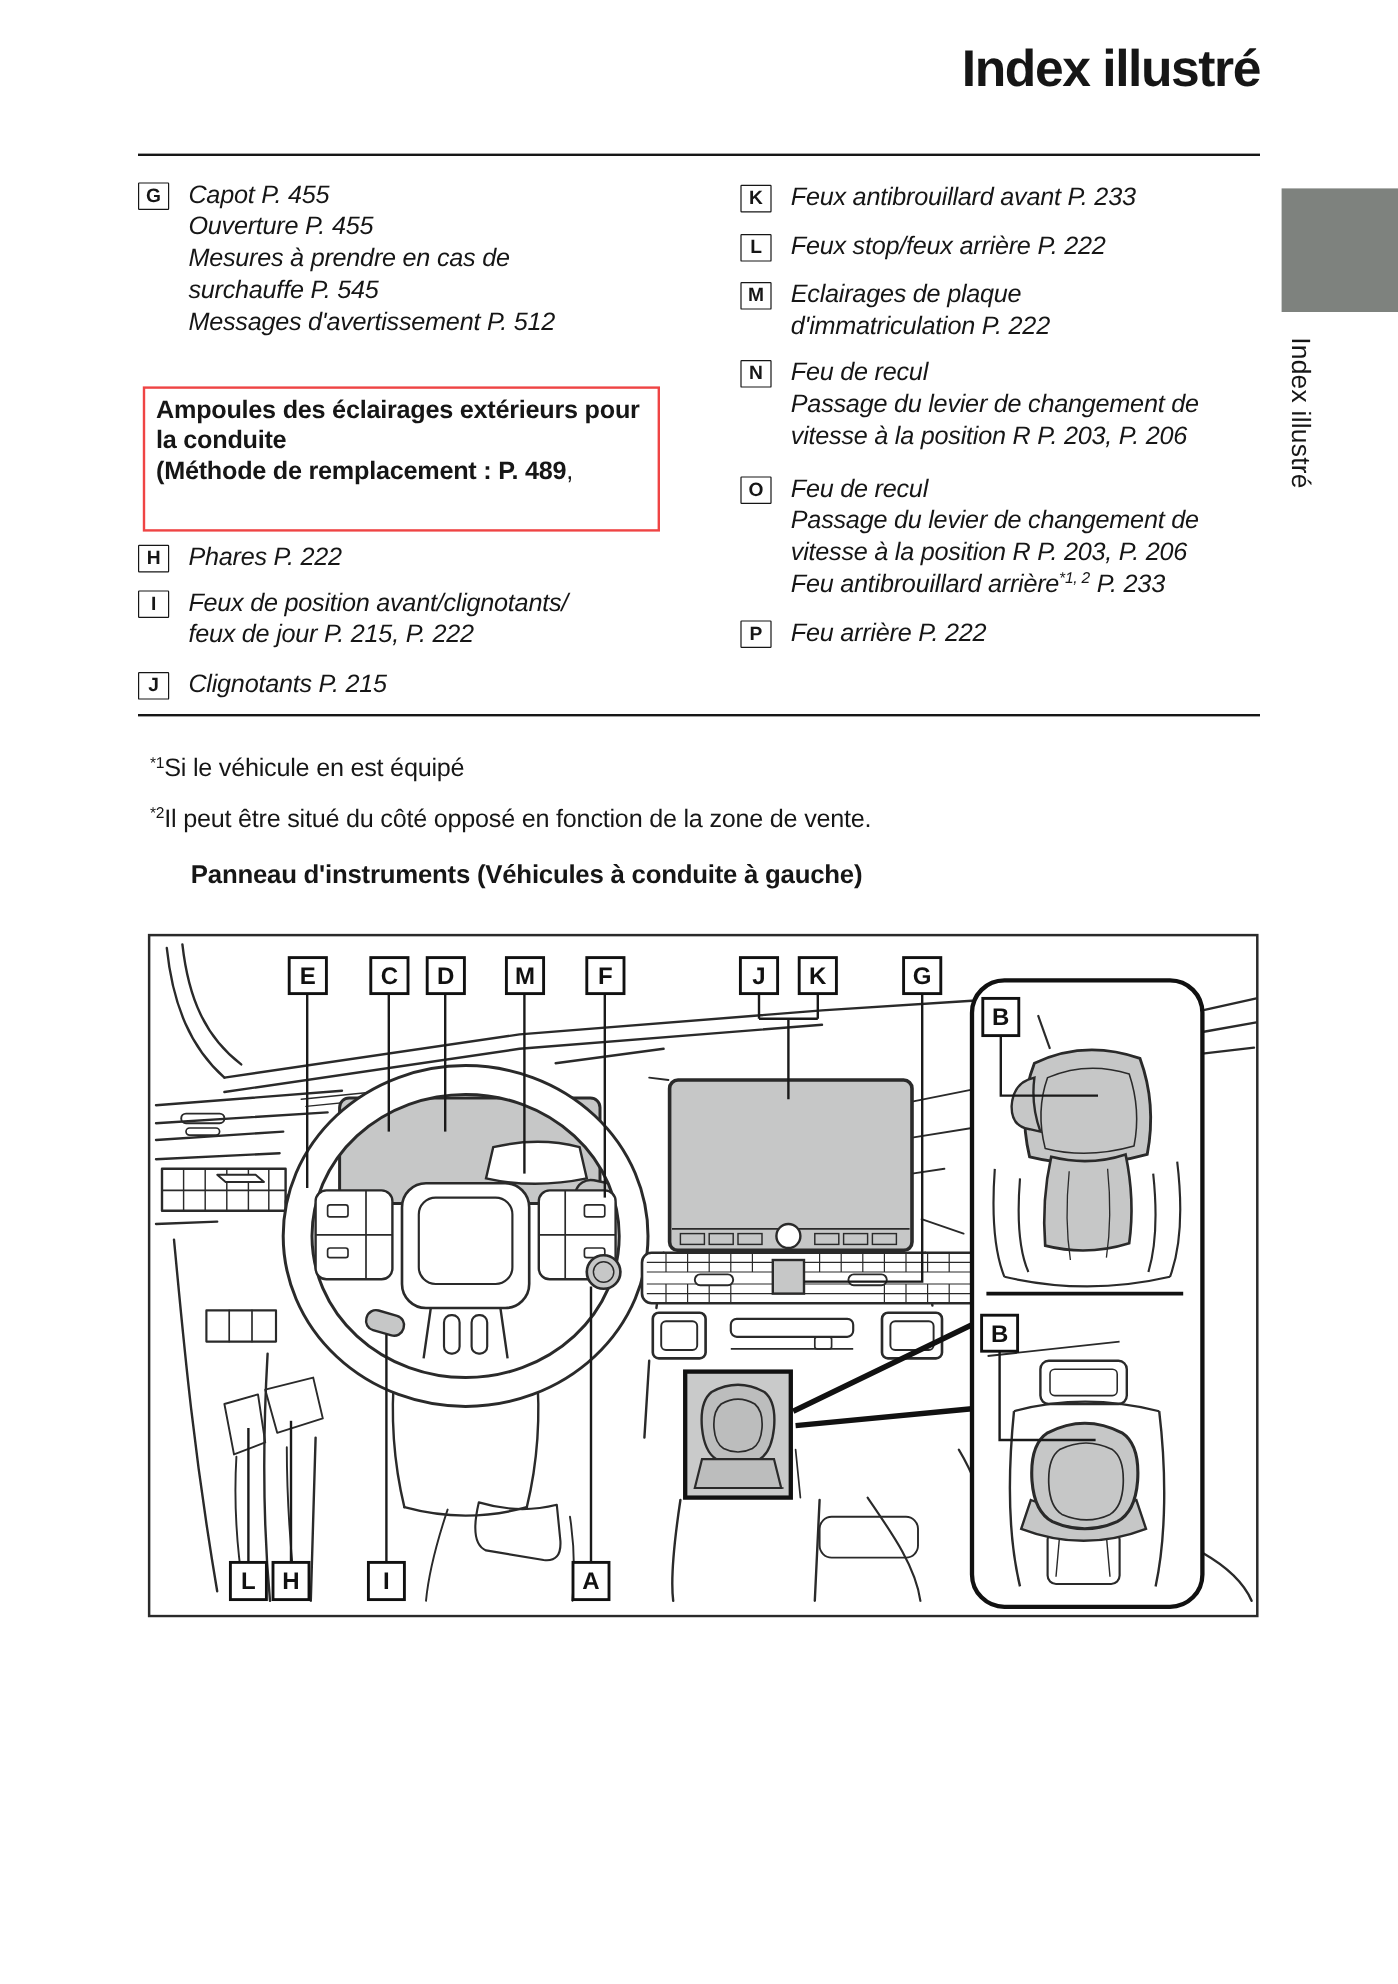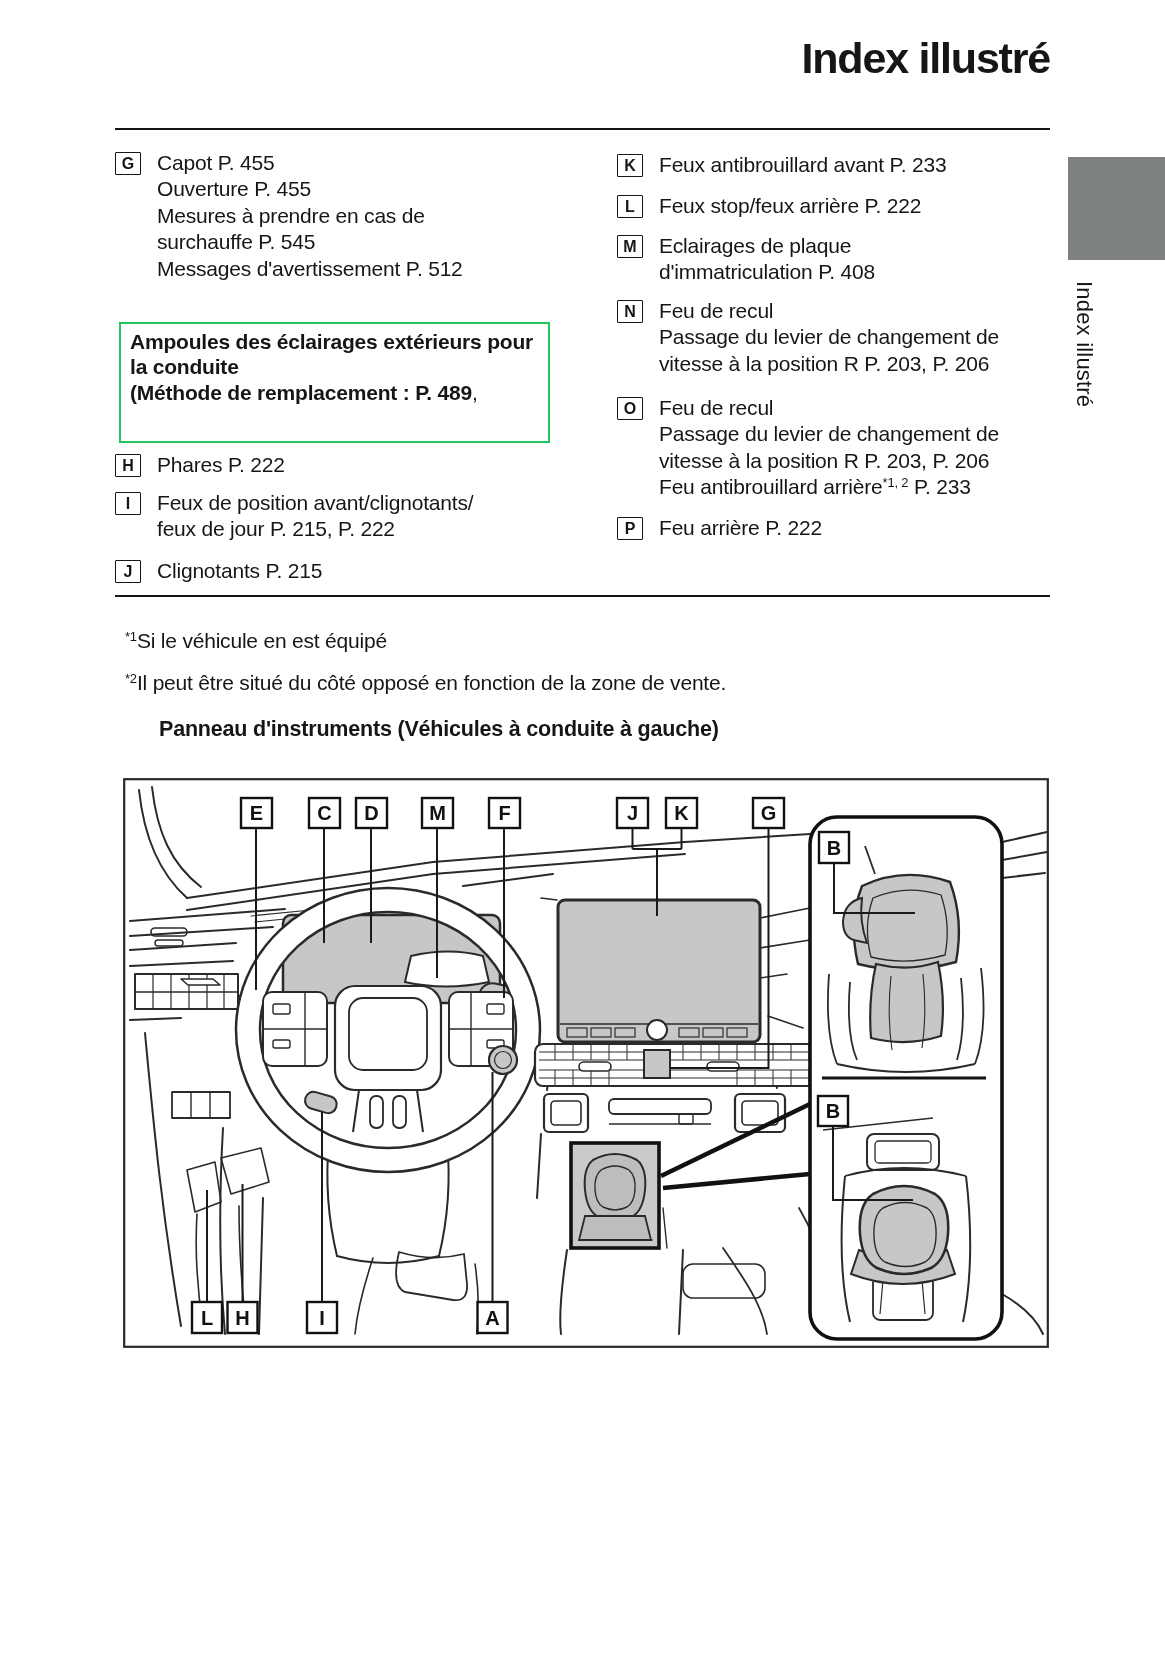--- a/index.html
+++ b/index.html
@@ -15,25 +15,25 @@
   .rule { position:absolute; left:115px; width:935px; height:2px; background:#161616; }
   .rule1 { top:128px; }
   .rule2 { top:595px; }
 
   .li { position:absolute; display:flex; align-items:flex-start; }
   .lb {
     flex:0 0 auto; width:26px; height:23px; border:1.7px solid #161616; border-radius:1px;
     display:inline-flex; align-items:center; justify-content:center;
     font-weight:bold; font-size:16px; margin-top:2px; margin-right:16px; background:#fff;
   }
-  .lt { font-size:21px; line-height:26.4px; letter-spacing:-0.2px; }
+  .lt { font-size:21px; line-height:26.4px; letter-spacing:-0.2px;font-style:italic; }
 
   .notebox {
     position:absolute; left:119px; top:322px; width:431px; height:121px;
-    border:2px solid #22c55e; padding:5px 9px 0 9px;
+    border:2px solid #ef4444; padding:5px 9px 0 9px;
     font-size:21px; line-height:25.4px; letter-spacing:-0.2px;
   }
   .notebox .b { font-weight:bold; }
   .notebox .r { font-weight:normal; }
 
   .footnote { position:absolute; left:125px; font-size:21px; line-height:26px; letter-spacing:-0.2px; }
   sup { font-size:13px; line-height:0; vertical-align:baseline; position:relative; top:-7px; }
 
   .heading { position:absolute; left:115px; top:717px; font-size:21.5px; font-weight:bold; letter-spacing:-0.2px;margin-left:44px; }
 
@@ -119,21 +119,21 @@
       <div>Feux stop/feux arrière P. 222</div>
     </div>
   </div>
 
   <div class="li" style="left:617px;top:233px">
     <span class="lb">
         <span>M</span>
       </span>
     <div class="lt">
       <div>Eclairages de plaque</div>
-      <div>d'immatriculation P. 408</div>
+      <div>d'immatriculation P. 222</div>
     </div>
   </div>
 
   <div class="li" style="left:617px;top:298px">
     <span class="lb">
         <span>N</span>
       </span>
     <div class="lt">
       <div>Feu de recul</div>
       <div>Passage du levier de changement de</div>

